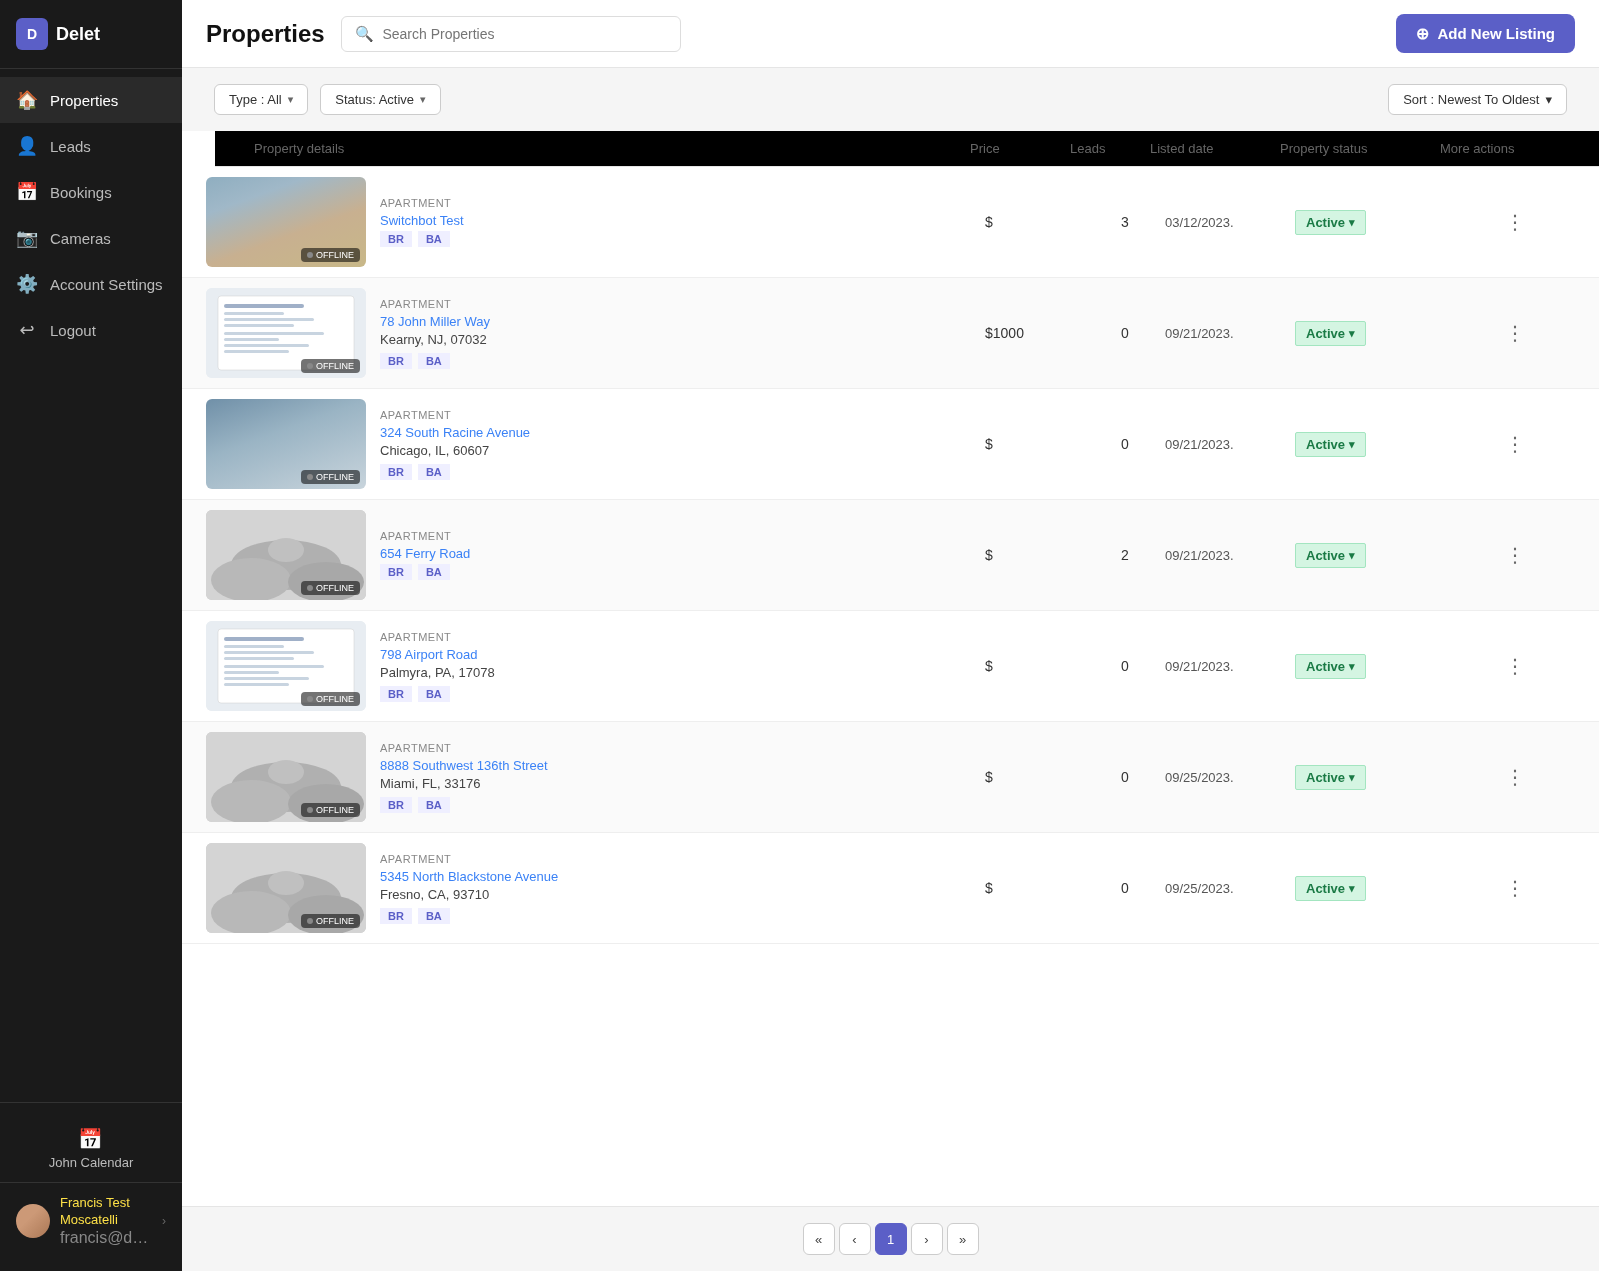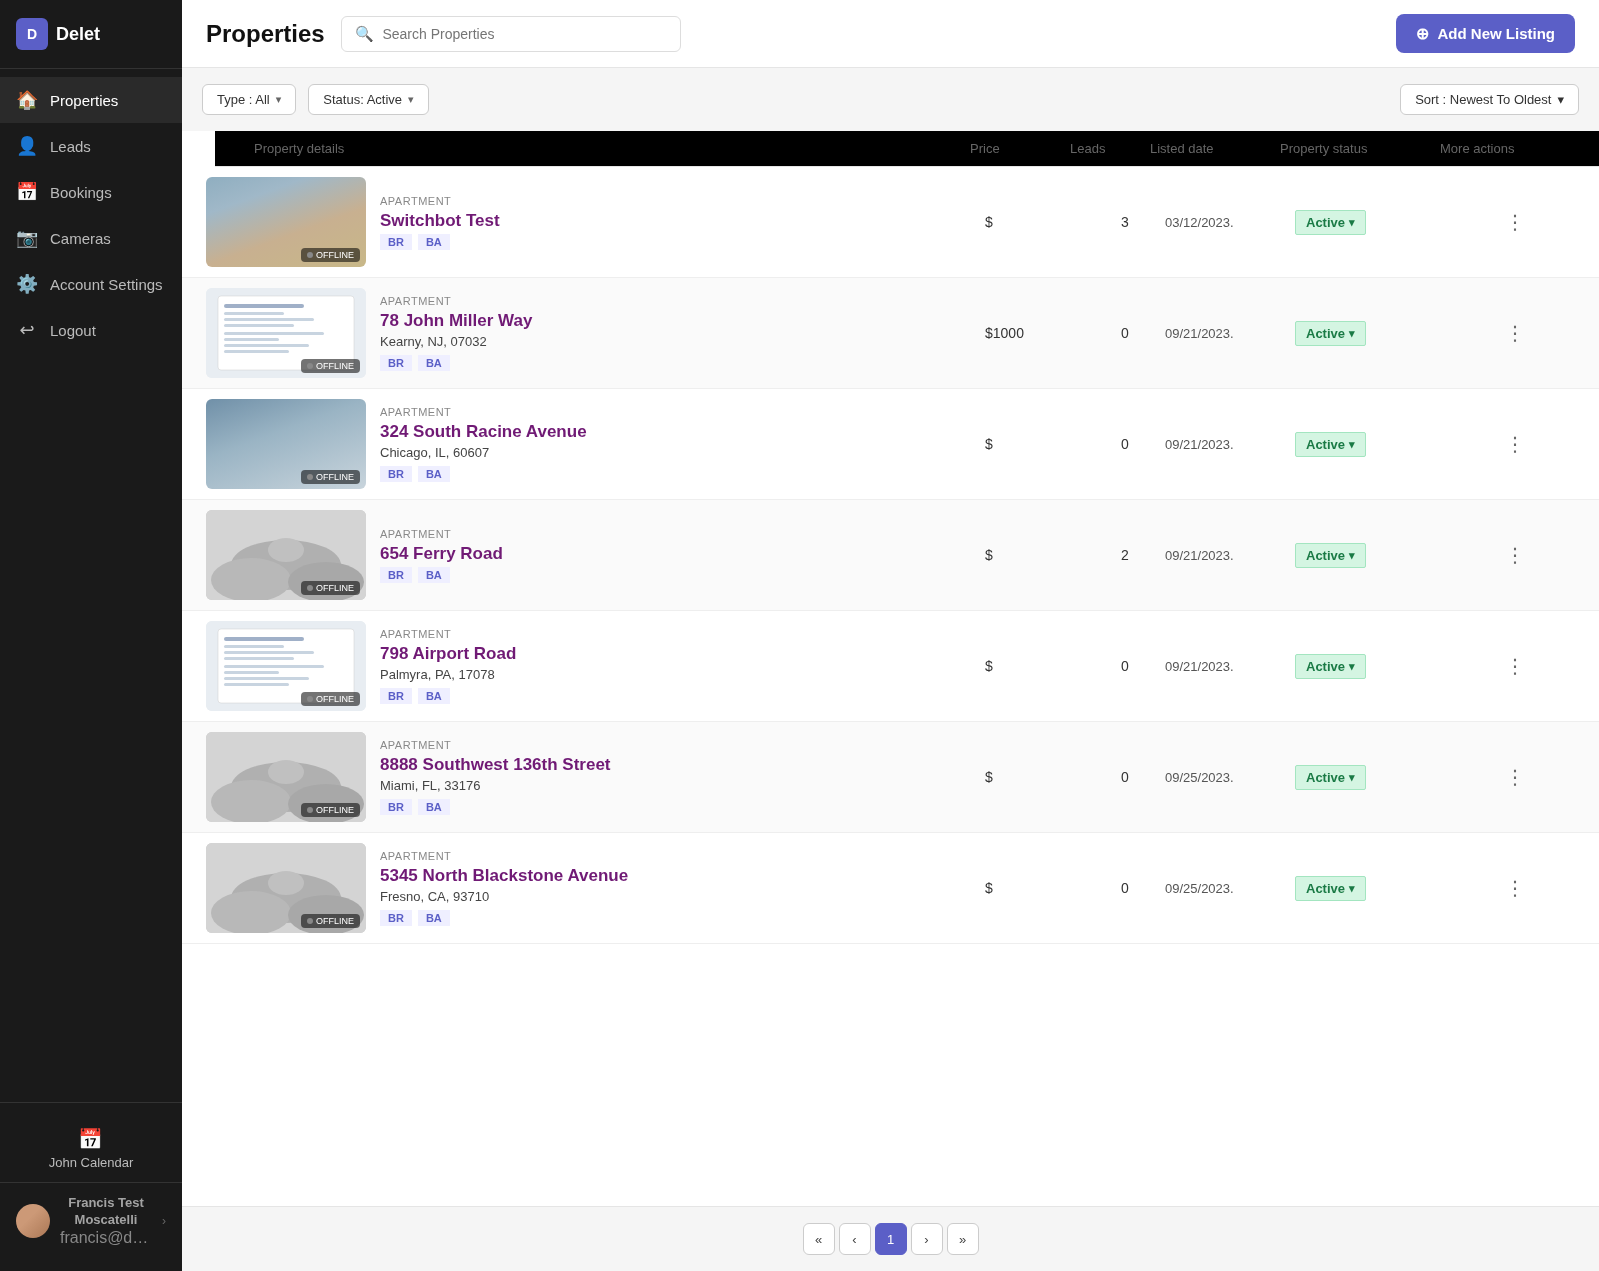--- a/index.html
+++ b/index.html
@@ -61,21 +61,21 @@
     }
     .user-avatar {
       width: 34px; height: 34px; border-radius: 50%;
       background: #888; overflow: hidden; flex-shrink: 0;
     }
     .user-avatar-img {
       width: 100%; height: 100%;
       background: linear-gradient(135deg, #c97 40%, #a75 100%);
     }
     .user-info { flex: 1; min-width: 0; }
-    .user-name { font-size: 13px; color: #a3a3a3; font-weight: 700; line-height: 1.3; text-align: center; }
+    .user-name { font-size: 13px; color: #fde047; font-weight: 400; line-height: 1.3; }
     .user-email { font-size: 16px; color: #888; white-space: nowrap; overflow: hidden; text-overflow: ellipsis; }
     .user-chevron { color: #666; font-size: 12px; }
 
     
     .main {
       flex: 1;
       display: flex;
       flex-direction: column;
       overflow: hidden;
     }
@@ -110,21 +110,21 @@
       border: none;
       border-radius: 8px;
       padding: 10px 20px;
       font-size: 15px; font-weight: 600;
       cursor: pointer;
       white-space: nowrap;
     }
 
     
     .filter-bar {
-      padding: 16px 20px;
+      padding: 16px 32px;
       display: flex; align-items: center; gap: 12px;
       background: #f5f5f5;
     }
     .filter-select {
       display: flex; align-items: center; gap: 6px;
       border: 1px solid #ccc;
       border-radius: 6px;
       padding: 7px 14px;
       background: #fff;
       font-size: 13px; color: #333;
@@ -167,21 +167,21 @@
       border-bottom: 1px solid #eee;
       align-items: center;
       background: #fff;
     }
     .property-row:nth-child(odd) { background: #fafafa; }
 
     .property-details { display: flex; align-items: center; gap: 14px; }
 
     .property-info { flex: 1; }
     .prop-type { font-size: 11px; color: #888; letter-spacing: 0.5px; text-transform: uppercase; margin-bottom: 4px; }
-    .prop-name { font-size: 17px; font-weight: 700; color: #701a75; margin-bottom: 3px; }
+    .prop-name { font-size: 13px; font-weight: 400; color: #3b82f6; margin-bottom: 3px; }
     .prop-addr { font-size: 13px; color: #444; margin-bottom: 6px; }
     .prop-tags { display: flex; gap: 6px; }
     .prop-tag { font-size: 11px; color: #5b5fc7; background: #efefff; padding: 2px 8px; border-radius: 0; font-weight: 600; }
 
     .price-cell { font-size: 14px; color: #333; }
     .leads-cell { font-size: 14px; color: #333; text-align: center; }
     .date-cell { font-size: 13px; color: #555; }
 
     .status-badge {
       display: inline-flex; align-items: center; gap: 4px;

